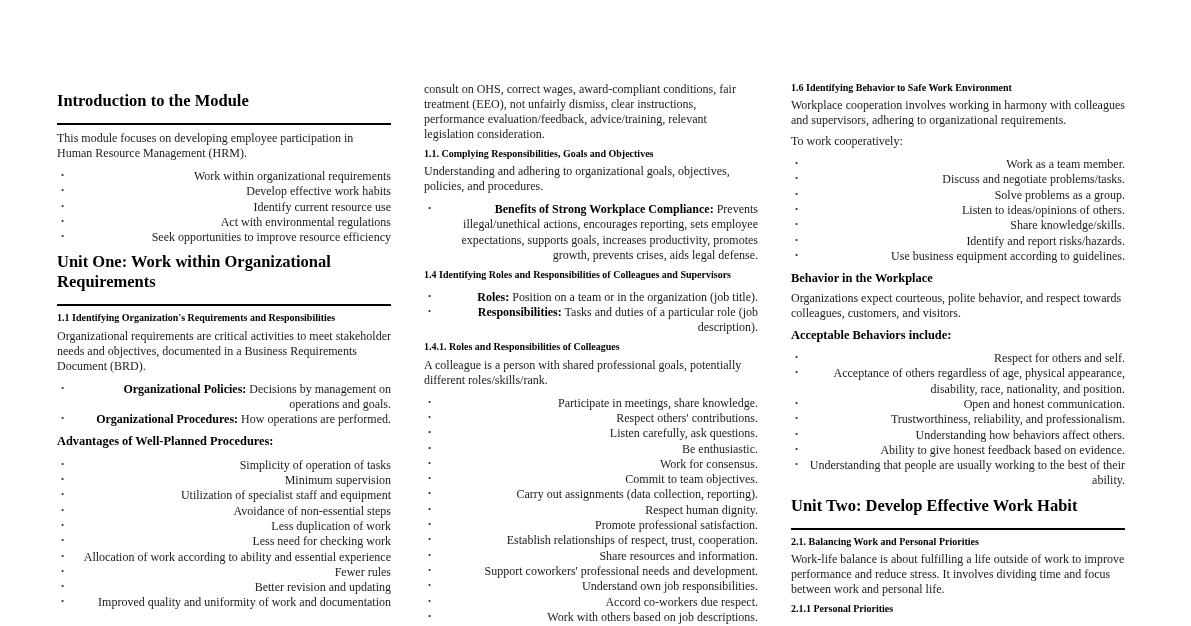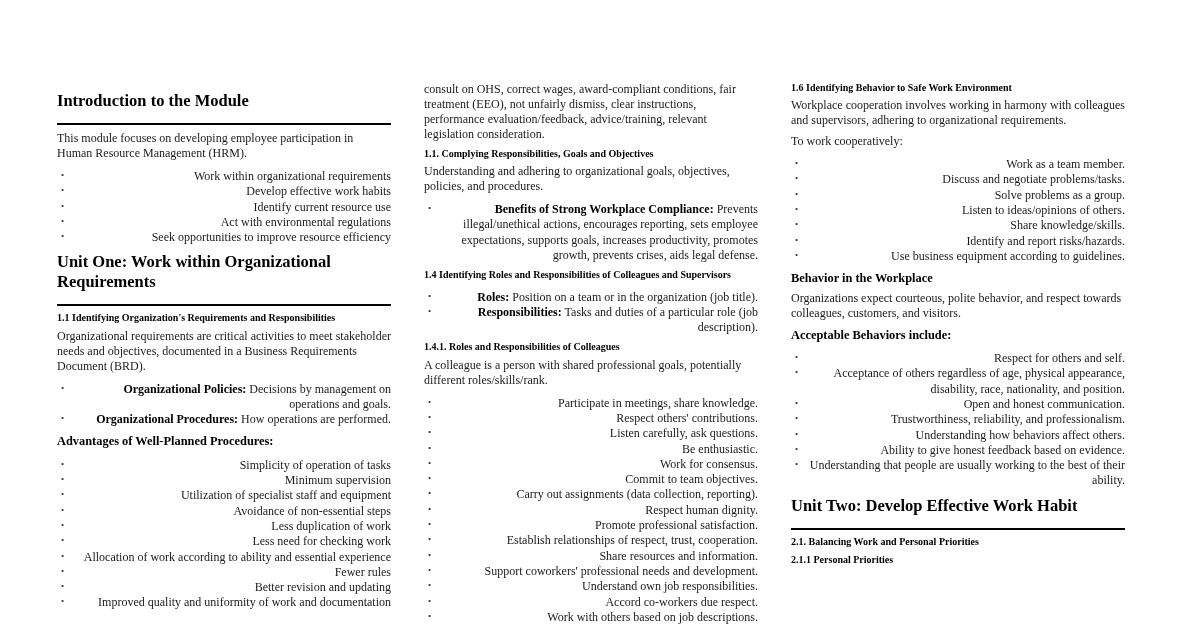--- a/index.html
+++ b/index.html
@@ -155,15 +155,16 @@
         <li><span>Respect for others and self.</span></li>
         <li><span>Acceptance of others regardless of age, physical appearance, disability, race, nationality, and position.</span></li>
         <li><span>Open and honest communication.</span></li>
         <li><span>Trustworthiness, reliability, and professionalism.</span></li>
         <li><span>Understanding how behaviors affect others.</span></li>
         <li><span>Ability to give honest feedback based on evidence.</span></li>
         <li><span>Understanding that people are usually working to the best of their ability.</span></li>
       </ul>
       <h1>Unit Two: Develop Effective Work Habit</h1>
       <h2>2.1. Balancing Work and Personal Priorities</h2>
+      <p>Work-life balance is about fulfilling a life outside of work to improve performance and reduce stress. It involves dividing time and focus between work and personal life.</p>
       <h2>2.1.1 Personal Priorities</h2>
     </section>
 </main>
 
 </body></html>

